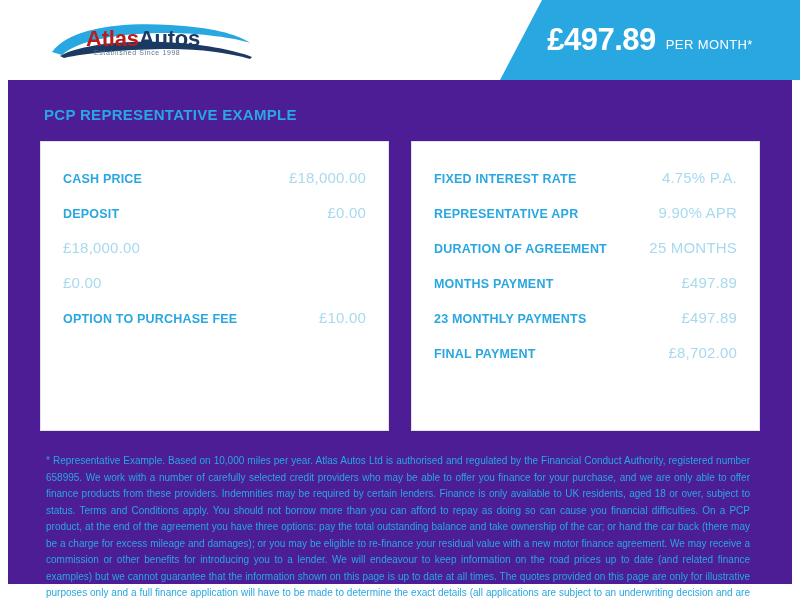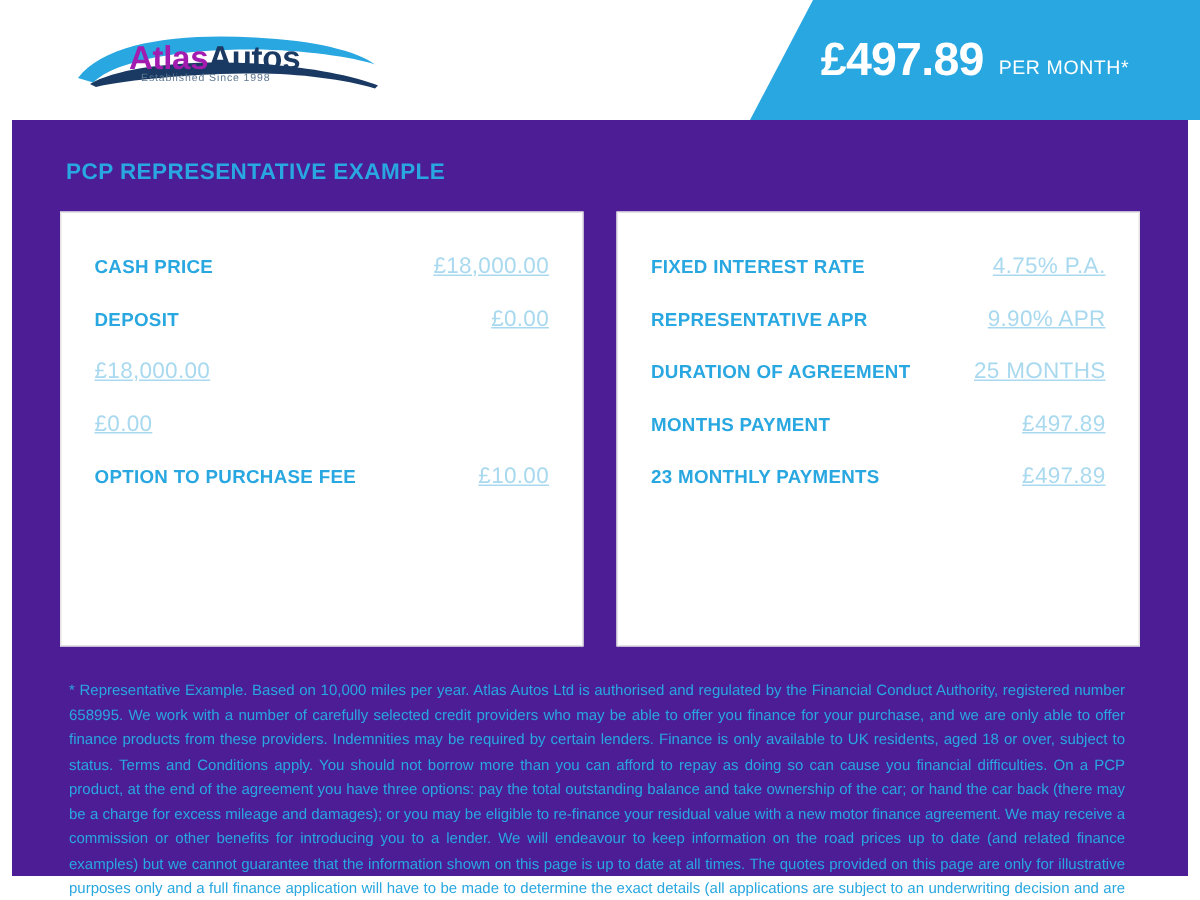--- a/index.html
+++ b/index.html
@@ -38,21 +38,21 @@
   .logo-text {
     position: absolute;
     left: 36px;
     top: 8px;
     font-size: 22px;
     font-weight: bold;
     color: #1a3a63;
     letter-spacing: -0.2px;
     font-family: "Liberation Sans", sans-serif;
   }
-  .logo-text .atlas { color: #a21caf; }
+  .logo-text .atlas { color: #b91c1c; }
   .logo-text .autos { color: #1a3a63; }
   .logo-sub {
     position: absolute;
     left: 44px;
     top: 31px;
     font-size: 7px;
     color: #5d7791;
     letter-spacing: 0.6px;
   }
   .logo-swoosh {
@@ -128,21 +128,20 @@
     font-size: 12.5px;
     font-weight: bold;
     color: #29a7e0;
     letter-spacing: 0.2px;
   }
   .row-value {
     font-size: 15px;
     color: #a9d9ef;
     font-weight: normal;
     letter-spacing: 0.2px;
-    text-decoration: underline;
   }
 
   
   .disclaimer {
     margin: 22px 20px 0 16px;
     font-size: 10px;
     line-height: 1.65;
     color: #29a7e0;
     text-align: justify;
   }
@@ -211,20 +210,24 @@
           <span class="row-value">25 MONTHS</span>
         </div>
         <div class="row">
           <span class="row-label">MONTHS PAYMENT</span>
           <span class="row-value">£497.89</span>
         </div>
         <div class="row">
           <span class="row-label">23 MONTHLY PAYMENTS</span>
           <span class="row-value">£497.89</span>
         </div>
+        <div class="row">
+          <span class="row-label">FINAL PAYMENT</span>
+          <span class="row-value">£8,702.00</span>
+        </div>
       </div>
 
     </div>
 
     <div class="disclaimer">* Representative Example. Based on 10,000 miles per year. Atlas Autos Ltd is authorised and regulated by the Financial Conduct Authority, registered number 658995. We work with a number of carefully selected credit providers who may be able to offer you finance for your purchase, and we are only able to offer finance products from these providers. Indemnities may be required by certain lenders. Finance is only available to UK residents, aged 18 or over, subject to status. Terms and Conditions apply. You should not borrow more than you can afford to repay as doing so can cause you financial difficulties. On a PCP product, at the end of the agreement you have three options: pay the total outstanding balance and take ownership of the car; or hand the car back (there may be a charge for excess mileage and damages); or you may be eligible to re-finance your residual value with a new motor finance agreement. We may receive a commission or other benefits for introducing you to a lender. We will endeavour to keep information on the road prices up to date (and related finance examples) but we cannot guarantee that the information shown on this page is up to date at all times. The quotes provided on this page are only for illustrative purposes only and a full finance application will have to be made to determine the exact details (all applications are subject to an underwriting decision and are subject to status). Atlas Autos Ltd acts as a credit broker and not a lender. Address: 7 Harwich Road, Manningtree, CO11 1ND</div>
   </div>
 
 </div>
 
 </body></html>

